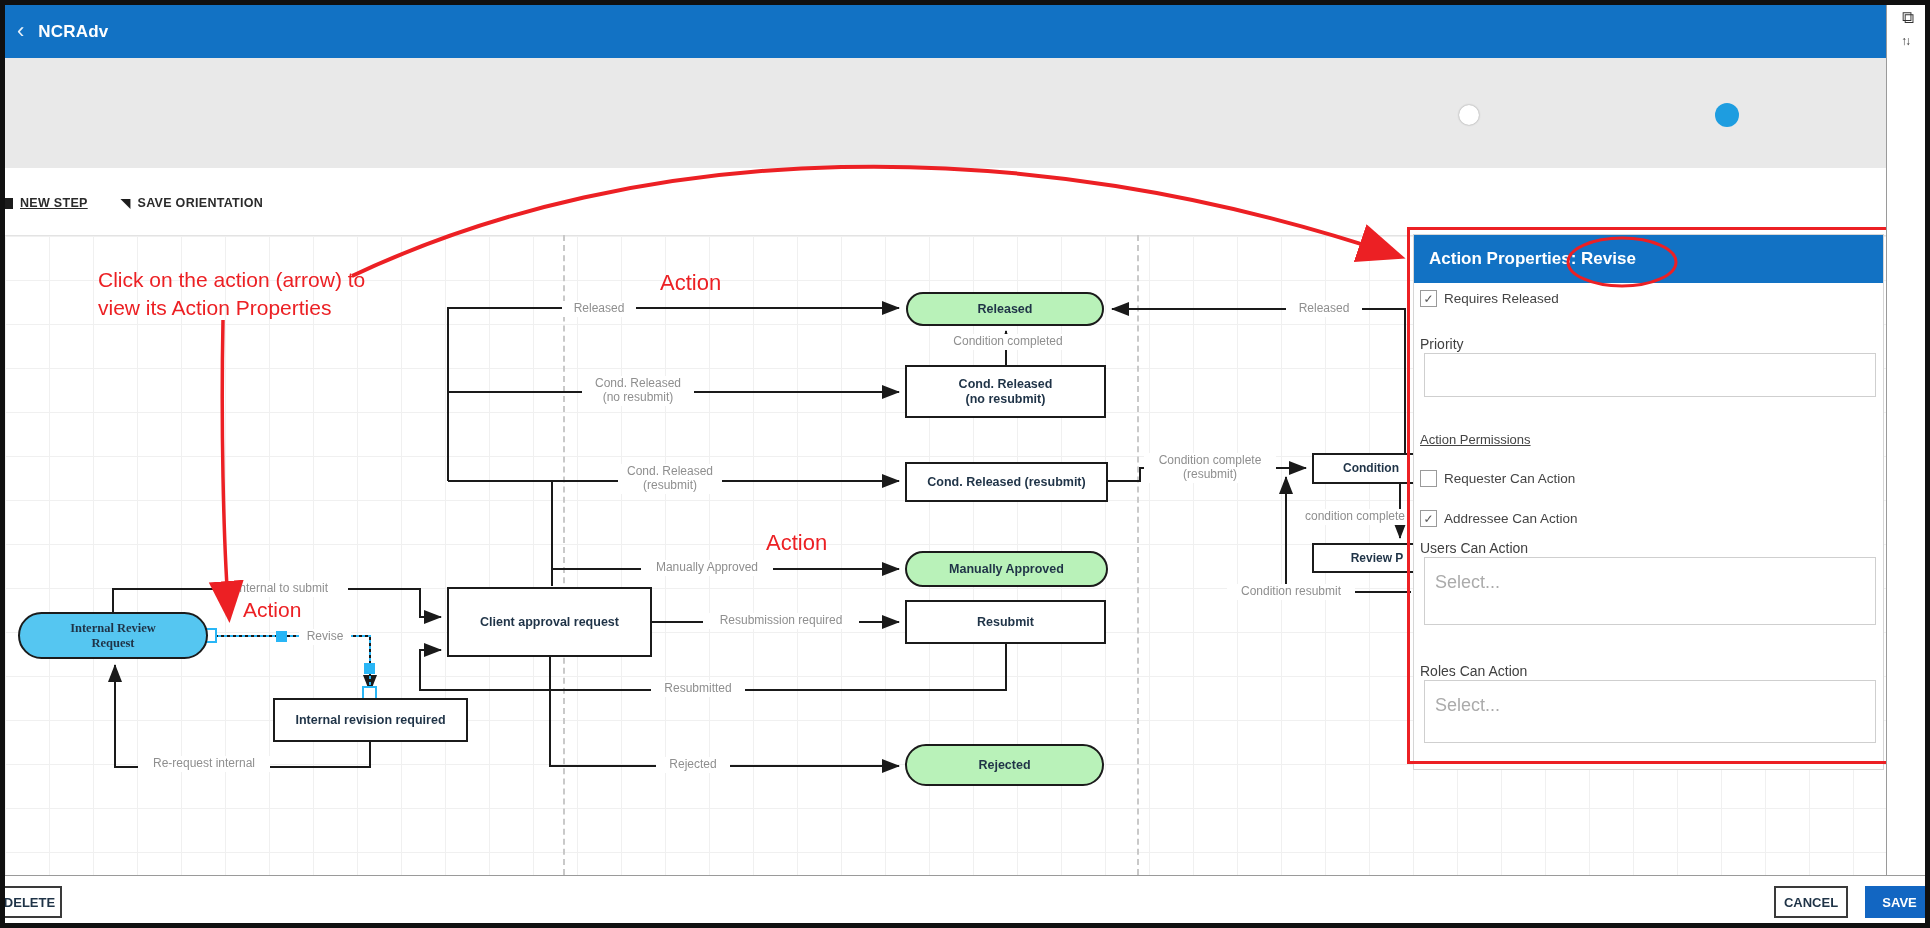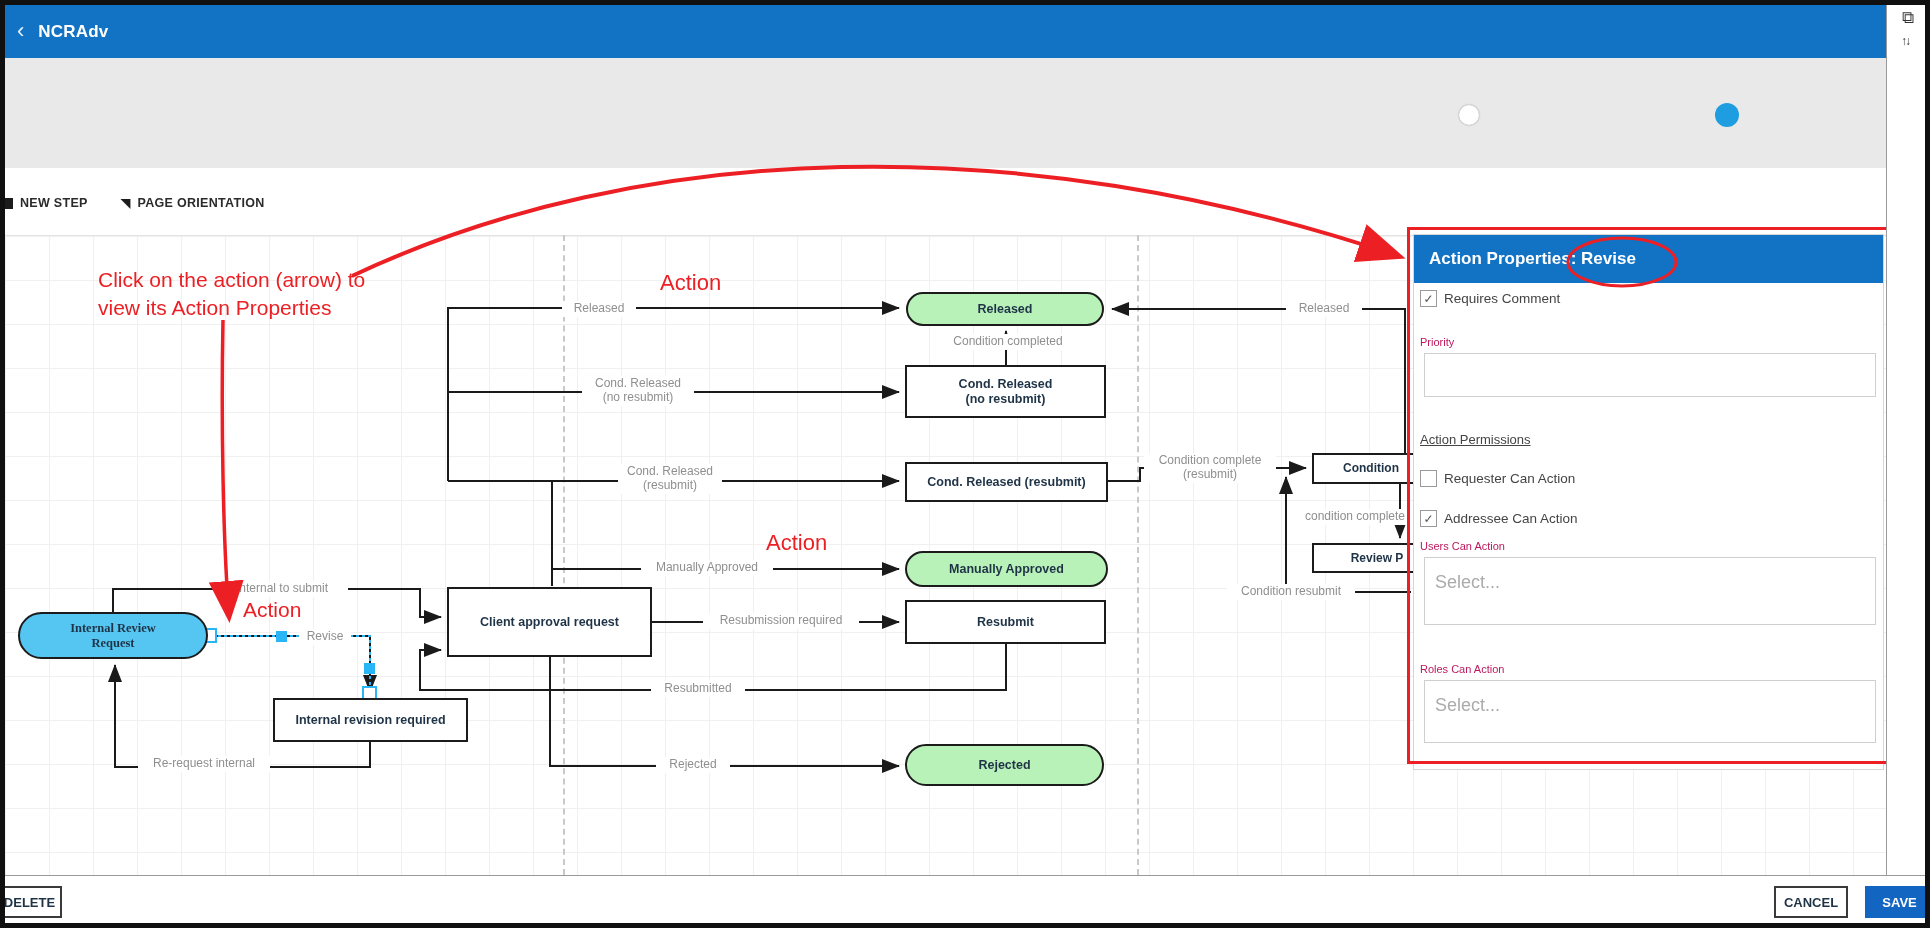--- a/index.html
+++ b/index.html
@@ -41,21 +41,21 @@
   .node.green{background:#b9f2b9;}
   .node.blue{background:#55c6f1;font-family:Liberation Serif, serif;}
   .stadium{border-radius:24px;}
   .rednote{position:absolute;z-index:16;color:#ec2024;font-size:21px;line-height:1.35;white-space:pre-line;}
   .redaction{position:absolute;z-index:16;color:#ec2024;font-size:22px;font-weight:400;}
   
   #panel{left:1413px;top:234px;width:471px;height:536px;background:#fff;z-index:30;
          border:1px solid #d6d6d6;box-sizing:border-box;}
   #panel-header{position:absolute;left:0;top:0;width:100%;height:48px;background:#1272c4;color:#fff;
          display:flex;align-items:center;font-size:17px;font-weight:600;padding-left:15px;box-sizing:border-box;}
-  .p-label{position:absolute;font-size:11px;color:#be185d;}
+  .p-label{position:absolute;font-size:14px;color:#404040;}
   .p-link{position:absolute;font-size:13px;color:#444;text-decoration:underline;}
   .chk{position:absolute;width:15px;height:15px;border:1px solid #9a9a9a;background:#fff;
        display:flex;align-items:center;justify-content:center;font-size:12px;color:#555;}
   .chk-lbl{position:absolute;font-size:13.5px;color:#444;}
   .p-box{position:absolute;background:#fff;border:1px solid #cfcfcf;box-sizing:border-box;
          font-size:18px;color:#ababab;padding:14px 0 0 10px;}
   #panel-redrect{left:1407px;top:227px;width:484px;height:537px;border:3px solid #ec2024;
                  box-sizing:border-box;z-index:40;pointer-events:none;}
   
   #rightstrip{left:1886px;top:5px;width:39px;height:870px;background:#fff;border-left:1px solid #9a9a9a;
@@ -94,27 +94,27 @@
   <div class="pill" style="left:1458px;top:104px;width:42px;height:22px;background:#9a9a9a;"></div>
   <div class="knob" style="left:1459px;top:105px;width:20px;height:20px;background:#fff;box-shadow:0 0 2px rgba(0,0,0,.4);z-index:6;"></div>
   <span class="tog-yes" style="left:1509px;top:106px;">Yes</span>
 
   <div class="flabel" style="left:1657px;top:83px;">Active</div>
   <span class="tog-no" style="left:1662px;top:106px;">No</span>
   <div class="pill" style="left:1694px;top:104px;width:43px;height:23px;background:#85c7ee;"></div>
   <div class="knob" style="left:1715px;top:103px;width:24px;height:24px;background:#1e9de0;z-index:6;"></div>
   <span class="tog-yes" style="left:1747px;top:106px;">Yes</span>
 
-  <div class="tbtn" style="left:2px;top:196px;">
+  <div class="tbtn" style="left:2px;top:196px;text-decoration:underline;">
     <span class="sq-icon"></span>
     <span>NEW STEP</span>
   </div>
   <div class="tbtn" style="left:121px;top:196px;">
     <span class="cur-icon">◥</span>
-    <span>PAGE ORIENTATION</span>
+    <span>SAVE ORIENTATION</span>
   </div>
 
   <div id="canvas" class="abs"></div>
   <div class="pageline" style="left:563px;"></div>
   <div class="pageline" style="left:1137px;"></div>
 
   <svg class="layer" width="1930" height="928">
     <defs>
       <marker id="ab" markerWidth="10" markerHeight="8" refX="8.5" refY="3.5" orient="auto">
         <path d="M0,0 L9,3.5 L0,7 Z" fill="#1a1a1a"></path>
@@ -193,21 +193,21 @@
   <div class="redaction" style="left:243px;top:598px;font-size:21px;">Action</div>
 
   <div id="panel" class="abs">
     <div id="panel-header">
       <span>Action Properties: Revise</span>
     </div>
   </div>
   <div class="chk" style="left:1420px;top:290px;z-index:31;">
     <span>✓</span>
   </div>
-  <div class="chk-lbl" style="left:1444px;top:291px;z-index:31;">Requires Comment</div>
+  <div class="chk-lbl" style="left:1444px;top:291px;z-index:31;">Requires Released</div>
   <div class="p-label" style="left:1420px;top:336px;z-index:31;">Priority</div>
   <div class="p-box" style="left:1424px;top:353px;width:452px;height:44px;z-index:31;">
     <span></span>
   </div>
   <div class="p-link" style="left:1420px;top:432px;z-index:31;">Action Permissions</div>
   <div class="chk" style="left:1420px;top:470px;z-index:31;"></div>
   <div class="chk-lbl" style="left:1444px;top:471px;z-index:31;">Requester Can Action</div>
   <div class="chk" style="left:1420px;top:510px;z-index:31;">
     <span>✓</span>
   </div>

